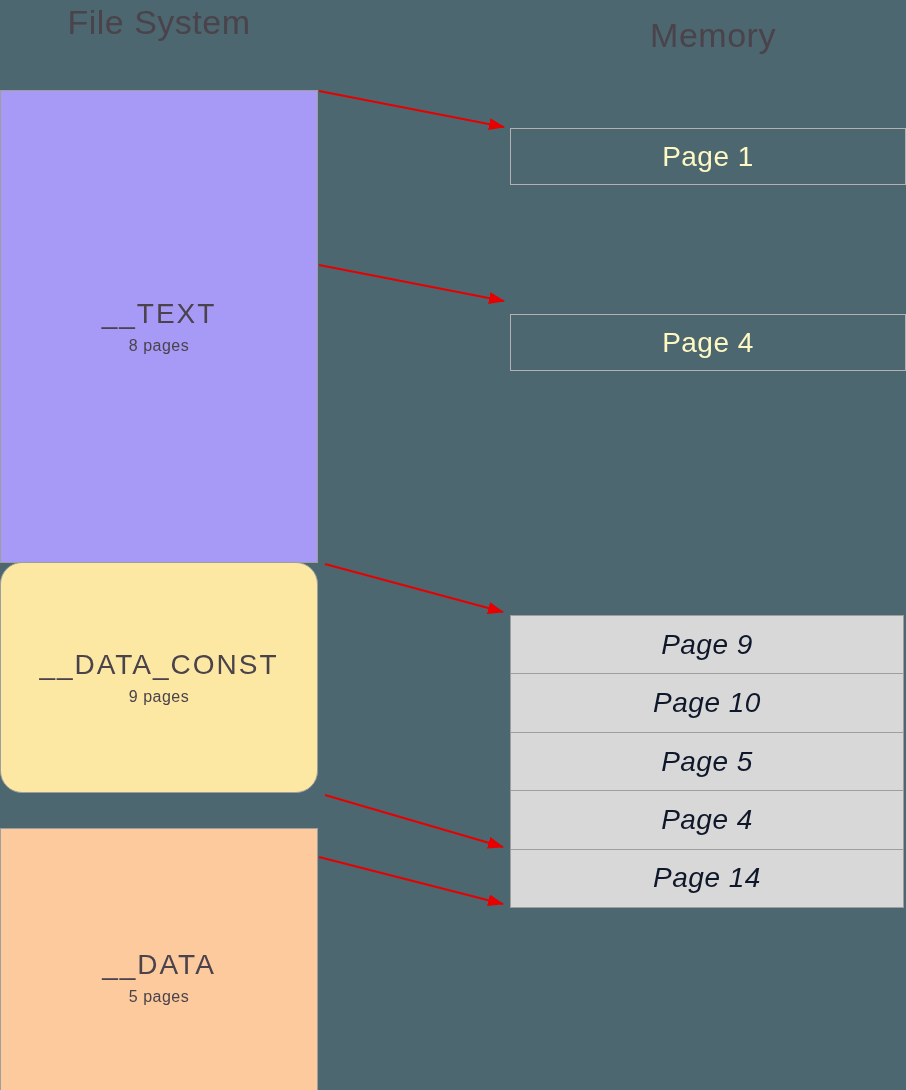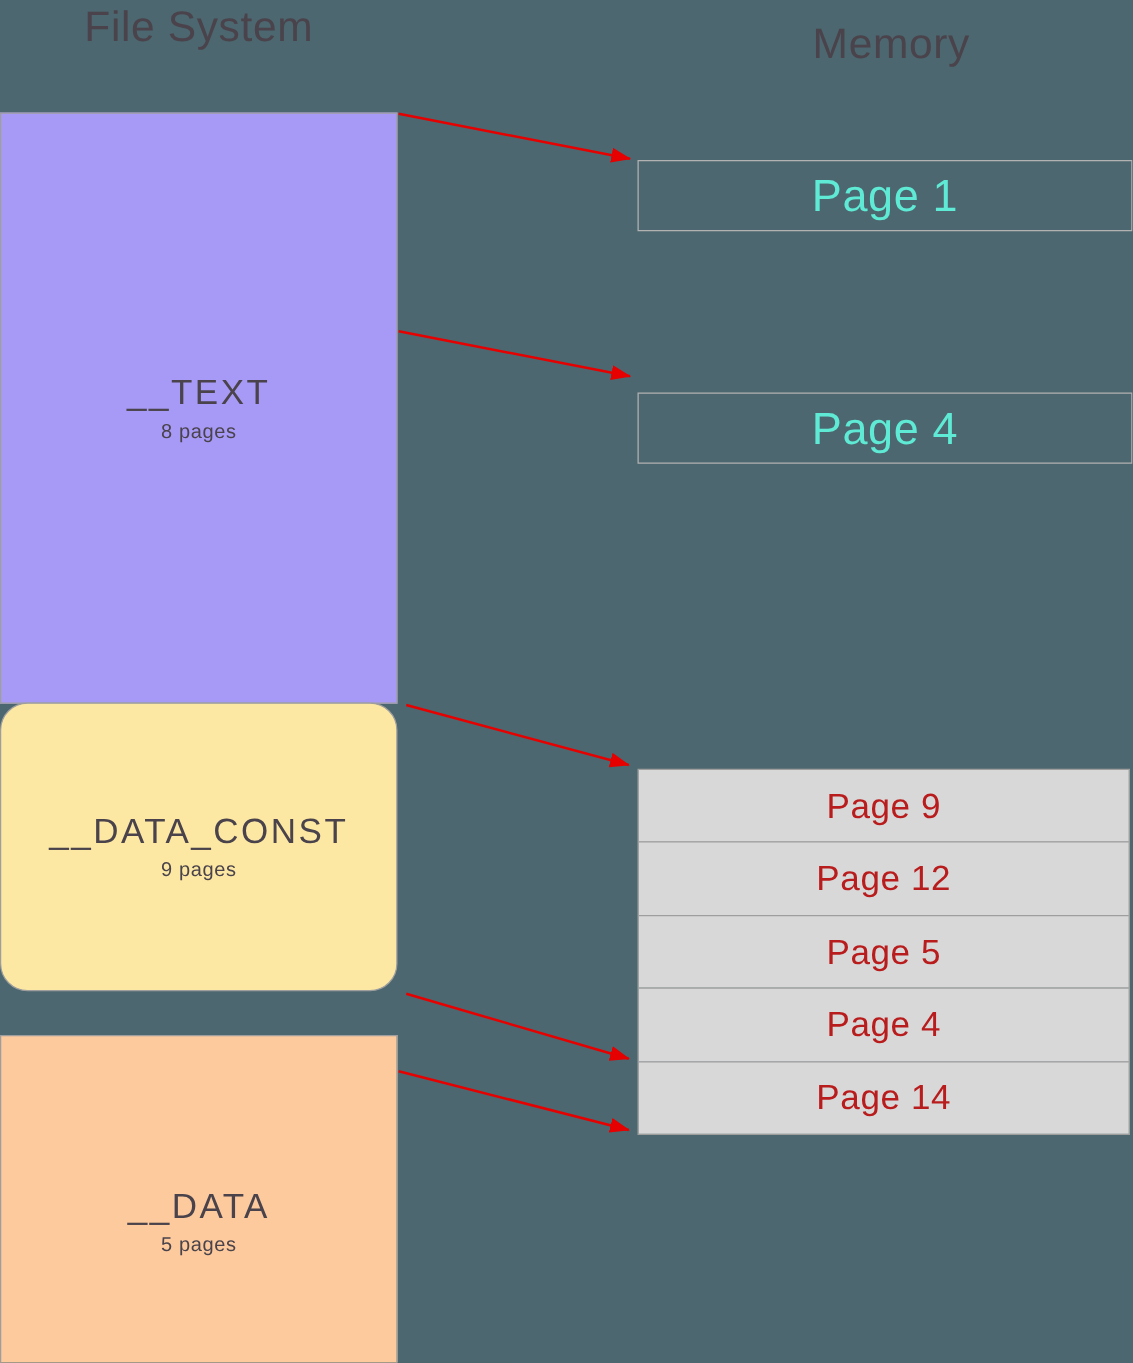--- a/index.html
+++ b/index.html
@@ -52,43 +52,44 @@
     letter-spacing: 0.5px;
   }
 
   
   .page-frame {
     position: absolute;
     left: 510px; width: 396px; height: 57px;
     box-sizing: border-box;
     border: 1px solid #b2b2b2;
     display: flex; align-items: center; justify-content: center;
-    font-size: 36px;
-    color: #5eead4;
+    font-size: 28px;
+    color: #fef9c3;
     letter-spacing: 0.5px;
   }
   .page-frame.p1 { top: 128px; }
   .page-frame.p4 { top: 314px; }
 
   .page-stack {
     position: absolute;
     left: 510px; top: 615px;
     width: 394px; height: 293px;
     box-sizing: border-box;
     border: 1px solid #9e9e9e;
     display: flex; flex-direction: column;
   }
   .page-row {
     flex: 1;
     background: #d8d8d8;
     border-top: 1px solid #9e9e9e;
     display: flex; align-items: center; justify-content: center;
     font-size: 28px;
-    color: #b91c1c;
+    color: #0f172a;
     letter-spacing: 0.5px;
+    font-style: italic;
   }
   .page-row:first-child { border-top: none; }
 
   
   .arrows {
     position: absolute;
     left: 0; top: 0;
     width: 906px; height: 1090px;
     pointer-events: none;
   }
@@ -115,21 +116,21 @@
   <div class="segment data">
     <div class="segment-name">__DATA</div>
     <div class="segment-size">5 pages</div>
   </div>
 
   <div class="page-frame p1">Page 1</div>
   <div class="page-frame p4">Page 4</div>
 
   <div class="page-stack">
     <div class="page-row">Page 9</div>
-    <div class="page-row">Page 12</div>
+    <div class="page-row">Page 10</div>
     <div class="page-row">Page 5</div>
     <div class="page-row">Page 4</div>
     <div class="page-row">Page 14</div>
   </div>
 
   <svg class="arrows" viewBox="0 0 906 1090" xmlns="http://www.w3.org/2000/svg">
     <defs>
       <marker id="arrowhead" markerUnits="userSpaceOnUse" markerWidth="16" markerHeight="12" refX="15" refY="6" orient="auto">
         <path d="M0,0 L16,6 L0,12 Z" fill="#e60000"></path>
       </marker>

